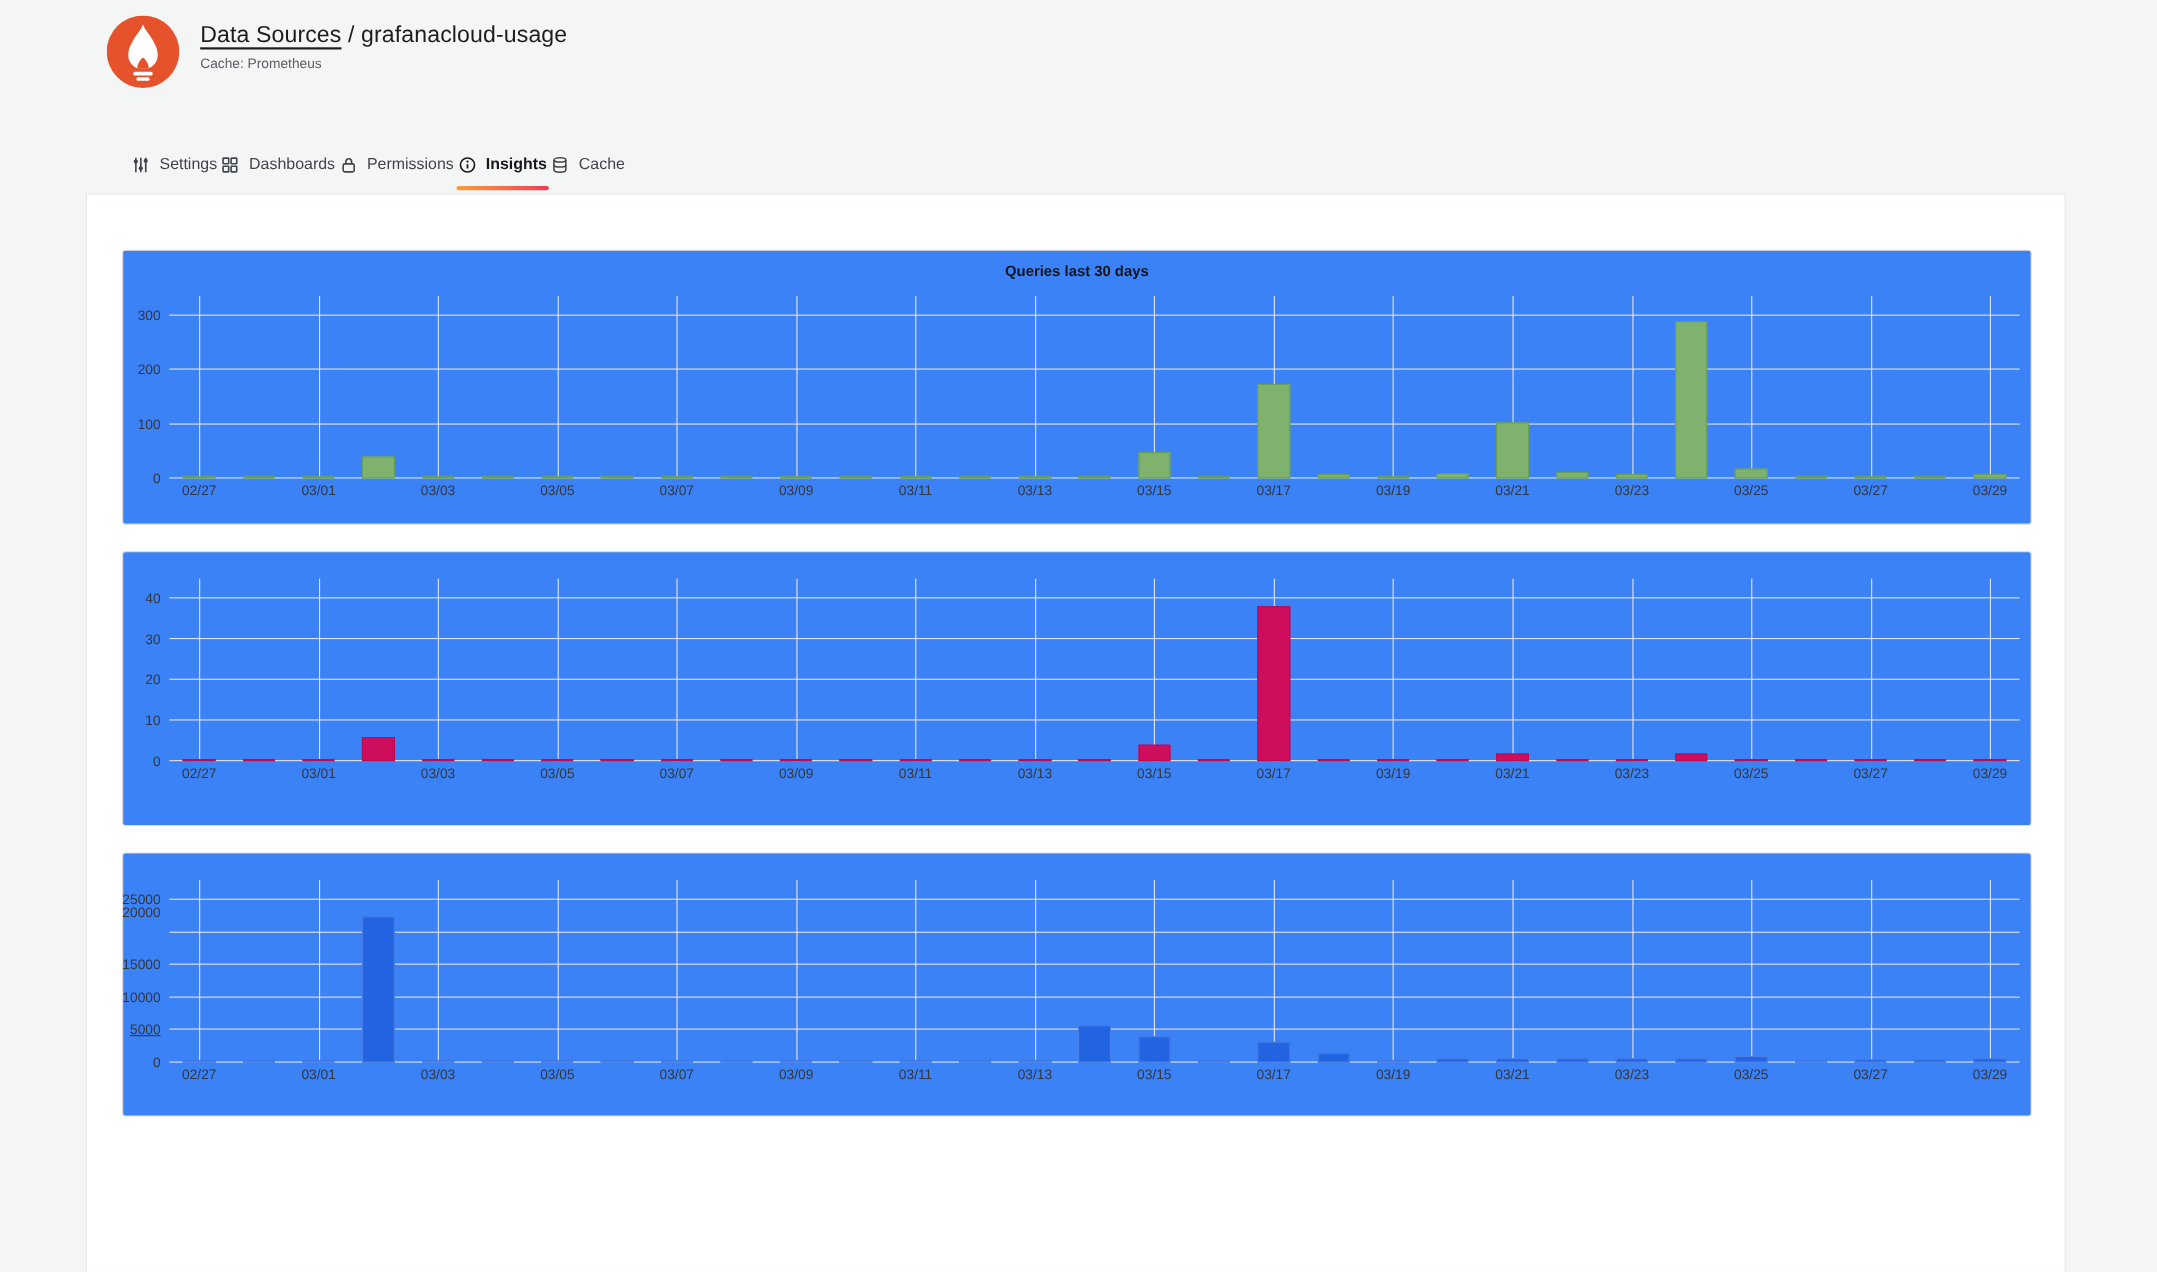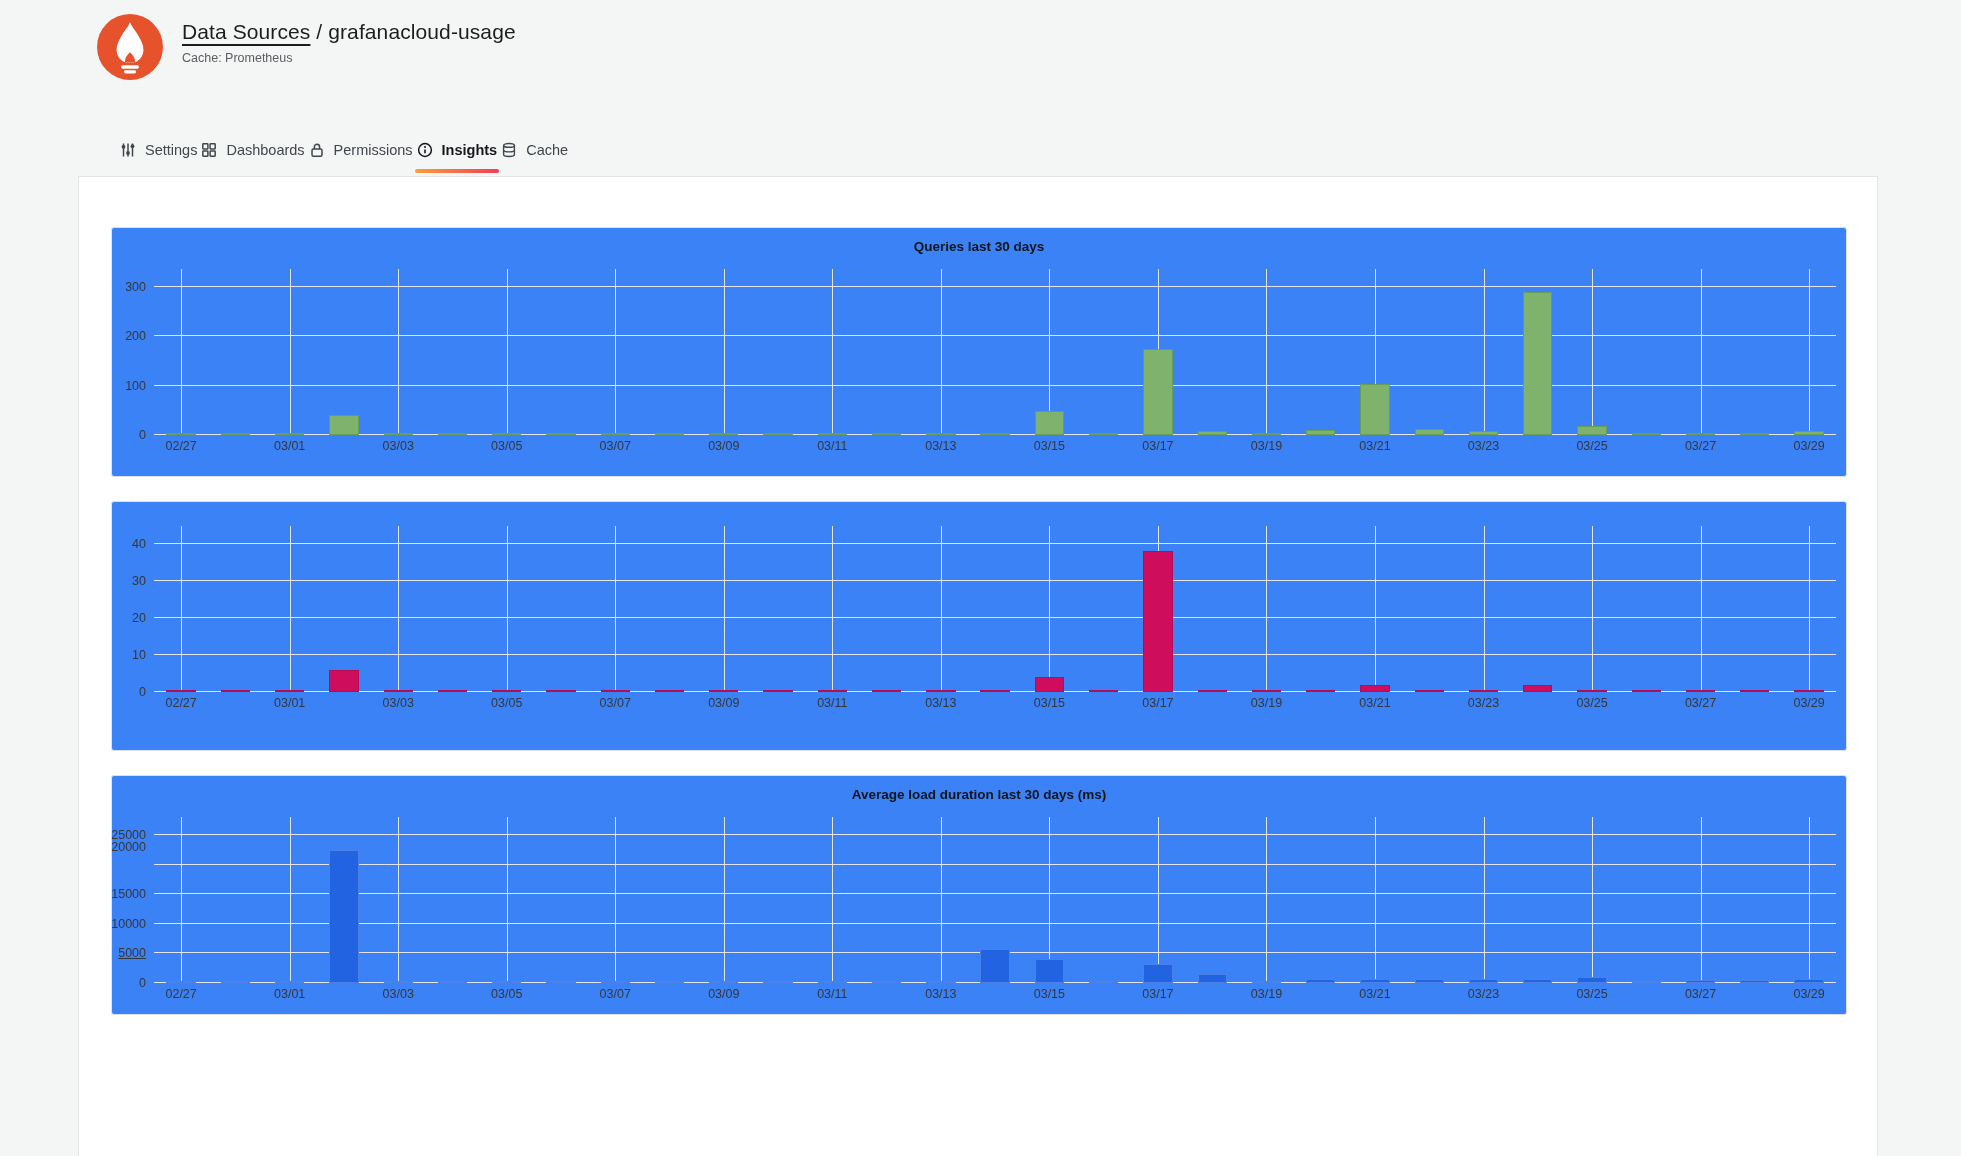--- a/index.html
+++ b/index.html
@@ -433,21 +433,20 @@
         <div class="xcell">03/23</div>
         <div class="xcell"></div>
         <div class="xcell">03/25</div>
         <div class="xcell"></div>
         <div class="xcell">03/27</div>
         <div class="xcell"></div>
         <div class="xcell">03/29</div>
       </div>
     </section>
   <section class="panel" style="top:598px; height:240px;">
-    <div class="panel-title">Average load duration last 30 days (ms)</div>
   <div class="chart-row">
         <div class="ycol">
           <div class="ylab" style="bottom: -7px;">0</div>
           <div class="ylab" style="bottom: 22.6px; text-decoration: underline;">5000</div>
           <div class="ylab" style="bottom: 52.2px;">10000</div>
           <div class="ylab" style="bottom: 81.8px; margin-left: 19px;">15000</div>
           <div class="ylab" style="bottom: 129px;">20000</div>
           <div class="ylab" style="bottom: 141px;">25000</div>
         </div>
         <div class="plot">

